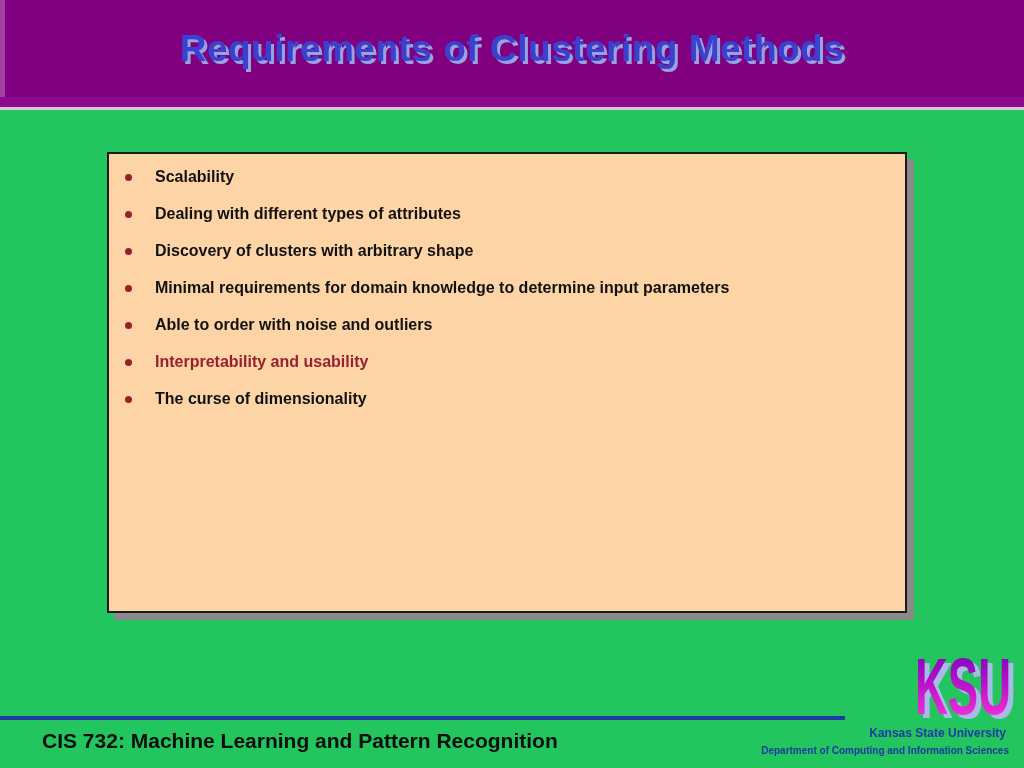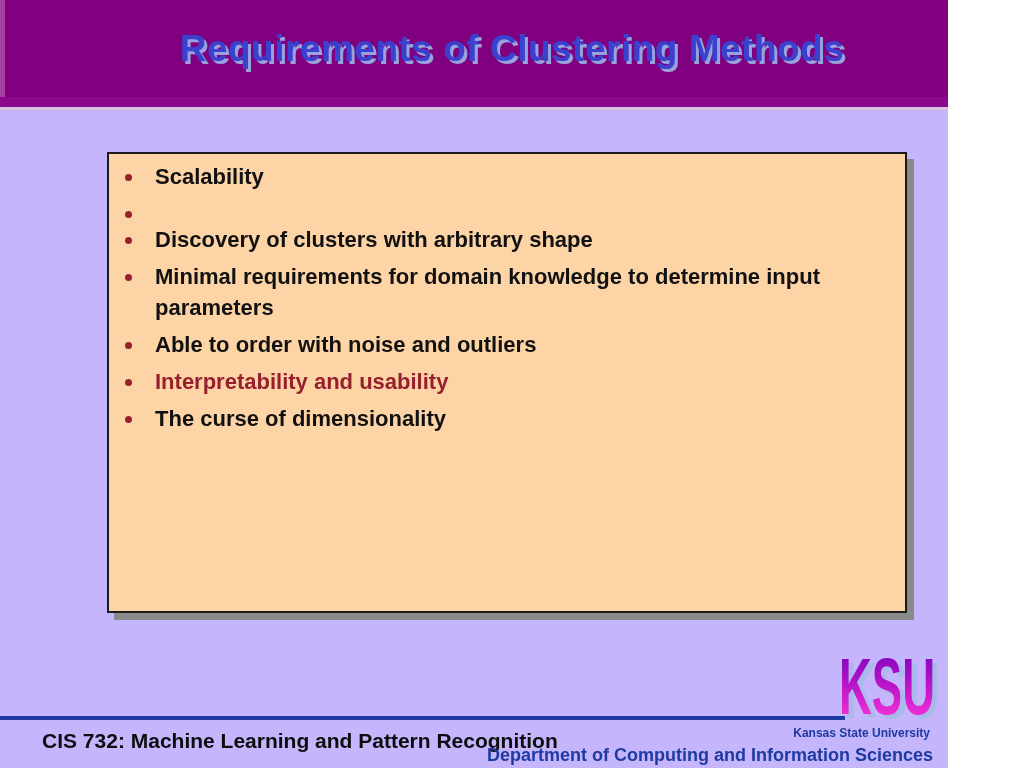--- a/index.html
+++ b/index.html
@@ -3,23 +3,23 @@
 <meta charset="utf-8">
 <style>
   html, body {
     margin: 0;
     padding: 0;
     background: #ffffff;
     font-family: "Liberation Sans", sans-serif;
   }
   .slide {
     position: relative;
-    width: 948px;
+    width: 1024px;
     height: 768px;
-    background: #c4b5fd;
+    background: #22c55e;
     overflow: hidden;
   }
 
   
   .banner {
     position: absolute;
     top: 0; left: 0;
     width: 1024px;
     height: 110px;
     background: var(--banner, #800080);
@@ -85,21 +85,21 @@
     flex: none;
     width: 7px;
     height: 7px;
     border-radius: 50%;
     background: var(--accent-maroon, #97202F);
     margin: 13px 0 0 16px;
   }
   .btext {
     margin-left: 23px;
     max-width: 710px;
-    font-size: 22px;
+    font-size: 16px;
     font-weight: bold;
     line-height: 31px;
     color: #111111;
   }
   .bullet-item.accent .btext {
     color: var(--accent-maroon, #97202F);
   }
 
   
   .footer-line {
@@ -134,21 +134,21 @@
     top: 726px;
     font-size: 12px;
     font-weight: bold;
     color: var(--footer-blue, #1F3AA0);
     white-space: nowrap;
   }
   .dept {
     position: absolute;
     right: 15px;
     top: 745px;
-    font-size: 18px;
+    font-size: 10px;
     font-weight: bold;
     color: var(--footer-blue, #1F3AA0);
     white-space: nowrap;
   }
 </style>
 </head>
 <body>
 
 <div class="slide">
 
@@ -161,20 +161,21 @@
   <section class="content-box">
     <ul class="bullets">
 
         <li class="bullet-item">
           <span class="dot"></span>
           <span class="btext">Scalability</span>
         </li>
 
         <li class="bullet-item">
           <span class="dot"></span>
+          <span class="btext">Dealing with different types of attributes</span>
         </li>
 
         <li class="bullet-item">
           <span class="dot"></span>
           <span class="btext">Discovery of clusters with arbitrary shape</span>
         </li>
 
         <li class="bullet-item">
           <span class="dot"></span>
           <span class="btext">Minimal requirements for domain knowledge to determine input parameters</span>

